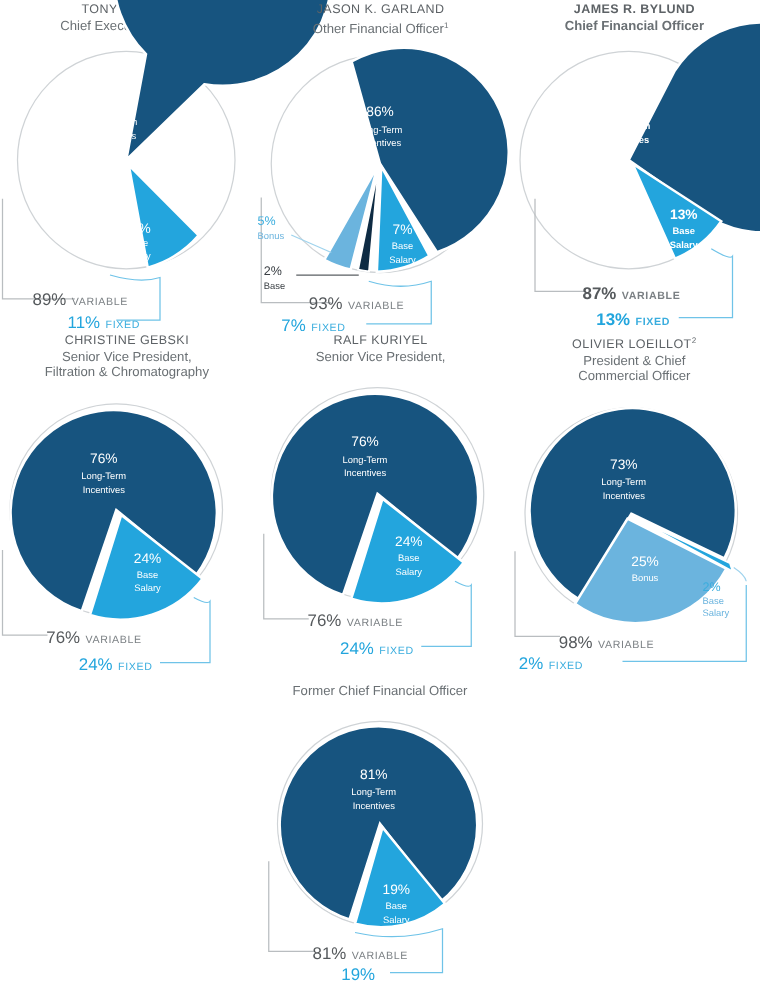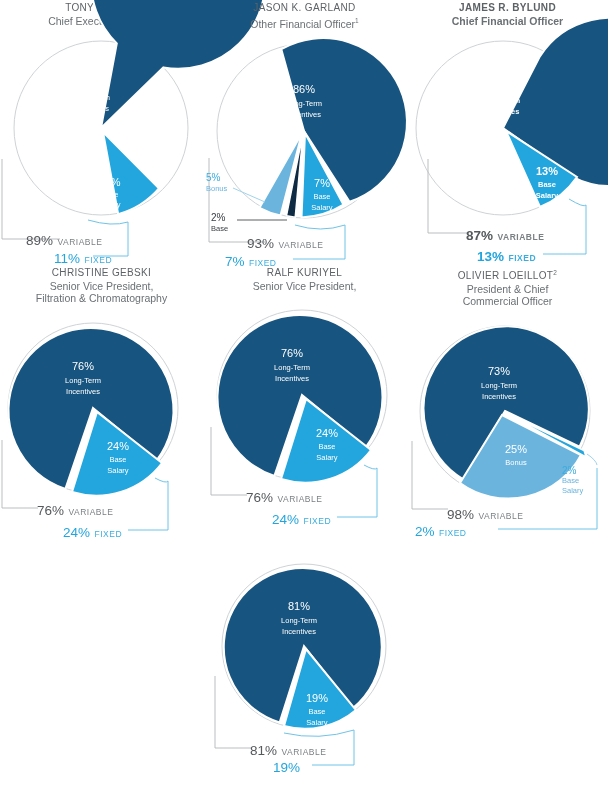--- a/index.html
+++ b/index.html
@@ -247,20 +247,21 @@
       </div>
       <div class="callout" style="left:9px;top:209px;">
         <span class="co-pct cy">2%</span>
         <span class="co-nm cysm">FIXED</span>
       </div>
     </div>
   </div>
 
   <div class="card bottom" style="left:189px;top:545px;">
     <div class="names" style="padding-top:2px;">
+      <div class="title">Former Chief Financial Officer</div>
     </div>
     <div class="pie-wrap" style="margin-top:5px;">
       <svg width="230" height="215" viewBox="0 0 230 215">
         <circle cx="115" cy="94" r="82" fill="none" stroke="#cfd3d6" stroke-width="1"></circle>
         <path d="M115 94 L163.7 156.2 A79 79 0 1 0 90.6 170.5 Z" fill="#17547f" stroke="#ffffff" stroke-width="2"></path>
         <path d="M117 97 L167 158 A79 79 0 0 1 95 174 Z" fill="#23a5dd" stroke="#ffffff" stroke-width="2"></path>
         <text class="lbl-main" x="110" y="58" text-anchor="middle">81%</text>
         <text class="lbl-main-sm" x="110" y="71" text-anchor="middle">Long-Term</text>
         <text class="lbl-main-sm" x="110" y="82" text-anchor="middle">Incentives</text>
         <text class="lbl-main" x="128" y="150" text-anchor="middle">19%</text>

